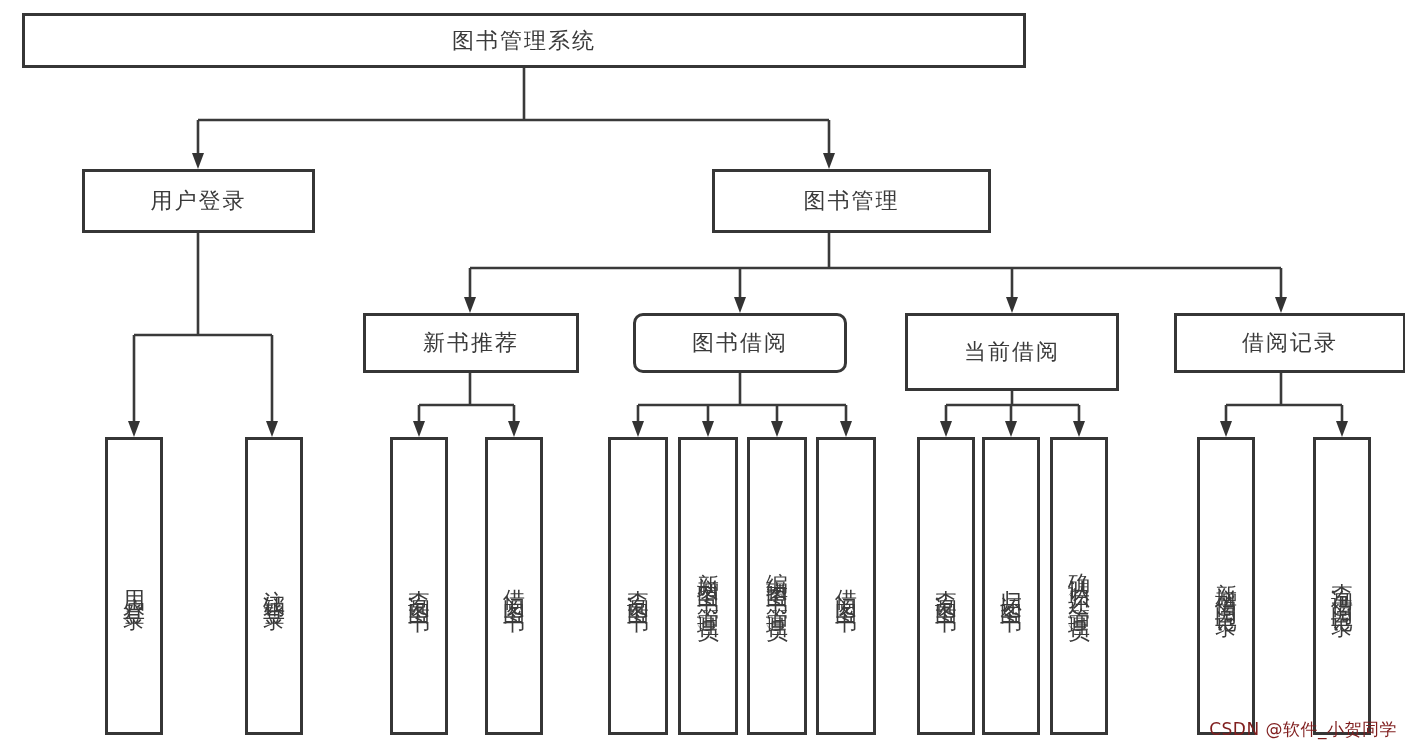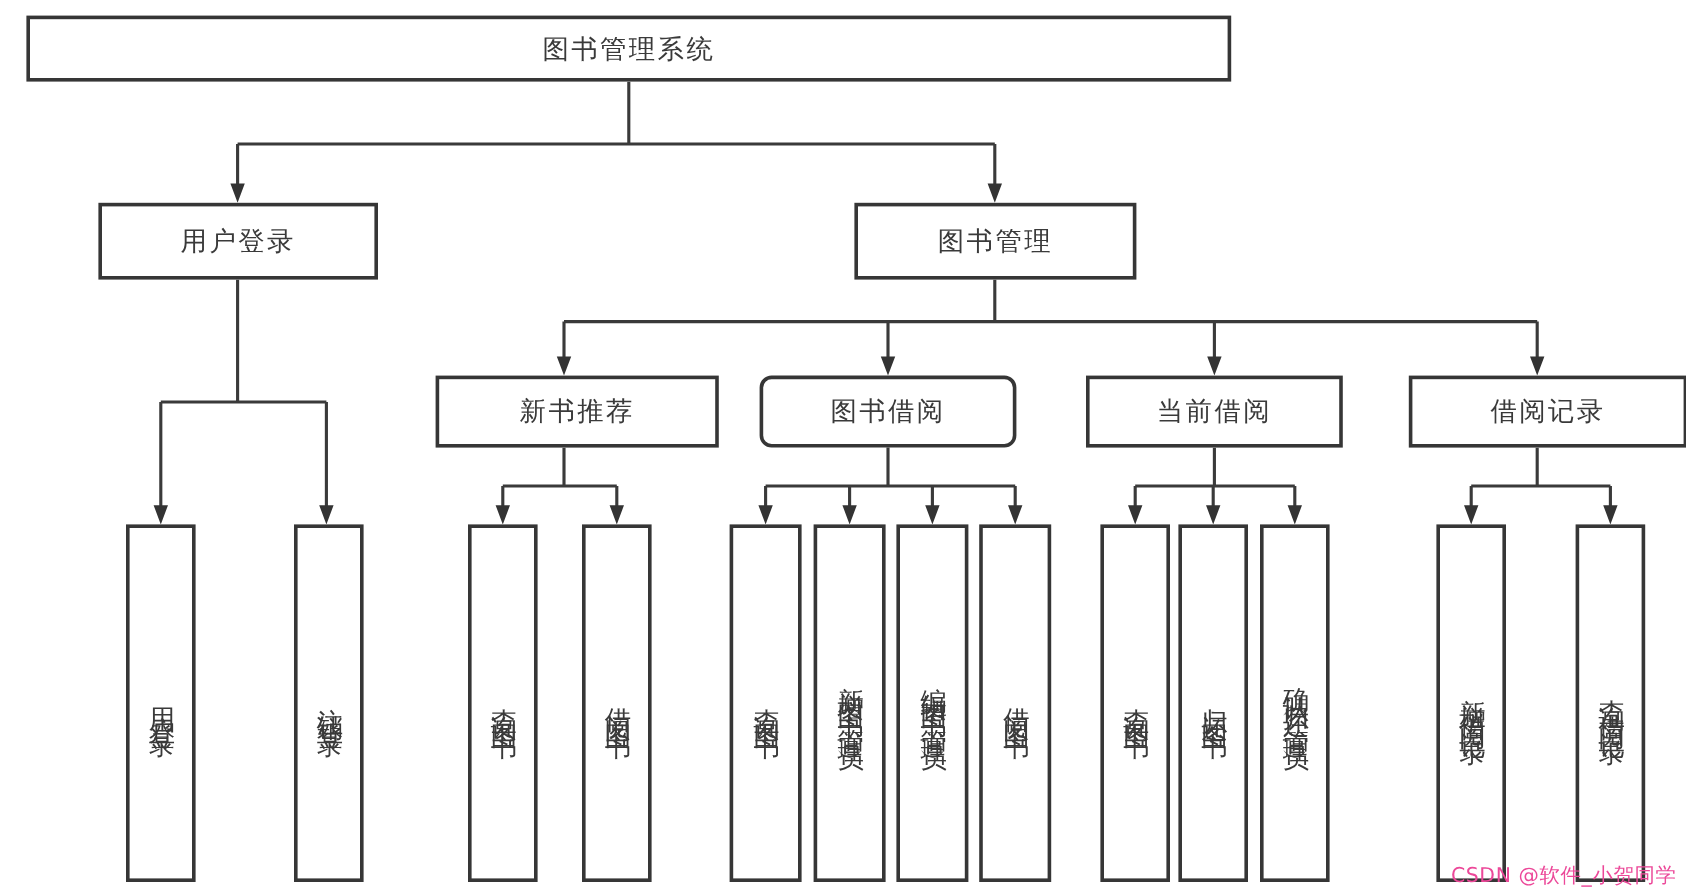--- a/index.html
+++ b/index.html
@@ -54,21 +54,21 @@
     text-orientation: mixed;
     font-size: 22px;
     letter-spacing: 7px;
     line-height: 1;
   }
   .watermark {
     position: absolute;
     right: 8px;
     bottom: 6px;
     font-size: 17px;
-    color: #ec4899;
+    color: #7f1d1d;
     letter-spacing: 0.5px;
     z-index: 10;
     white-space: nowrap;
   }
 </style>
 </head>
 <body>
 
 <div class="stage">
 
@@ -109,31 +109,31 @@
       M1336,421 L1348,421 L1342,437 Z"></path>
   </svg>
 
   <div class="hnode" style="left:22px; top:13px; width:1004px; height:55px;">
     <span>图书管理系统</span>
   </div>
 
   <div class="hnode" style="left:82px; top:169px; width:233px; height:64px;">
     <span>用户登录</span>
   </div>
-  <div class="hnode" style="left:712px; top:169px; width:235px; height:64px;">
+  <div class="hnode" style="left:712px; top:169px; width:279px; height:64px;">
     <span>图书管理</span>
   </div>
 
-  <div class="hnode" style="left:363px; top:313px; width:236px; height:60px;">
+  <div class="hnode" style="left:363px; top:313px; width:216px; height:60px;">
     <span>新书推荐</span>
   </div>
   <div class="hnode" style="left:633px; top:313px; width:214px; height:60px;border-radius:10px;">
     <span>图书借阅</span>
   </div>
-  <div class="hnode" style="left:905px; top:313px; width:214px; height:60px;">
+  <div class="hnode" style="left:905px; top:313px; width:214px; height:78px;">
     <span>当前借阅</span>
   </div>
   <div class="hnode" style="left:1174px; top:313px; width:232px; height:60px;">
     <span>借阅记录</span>
   </div>
 
   <div class="vnode" style="left:105px; top:437px; width:58px; height:298px;">
     <span class="vtext">用户登录</span>
   </div>
   <div class="vnode" style="left:245px; top:437px; width:58px; height:298px;">

